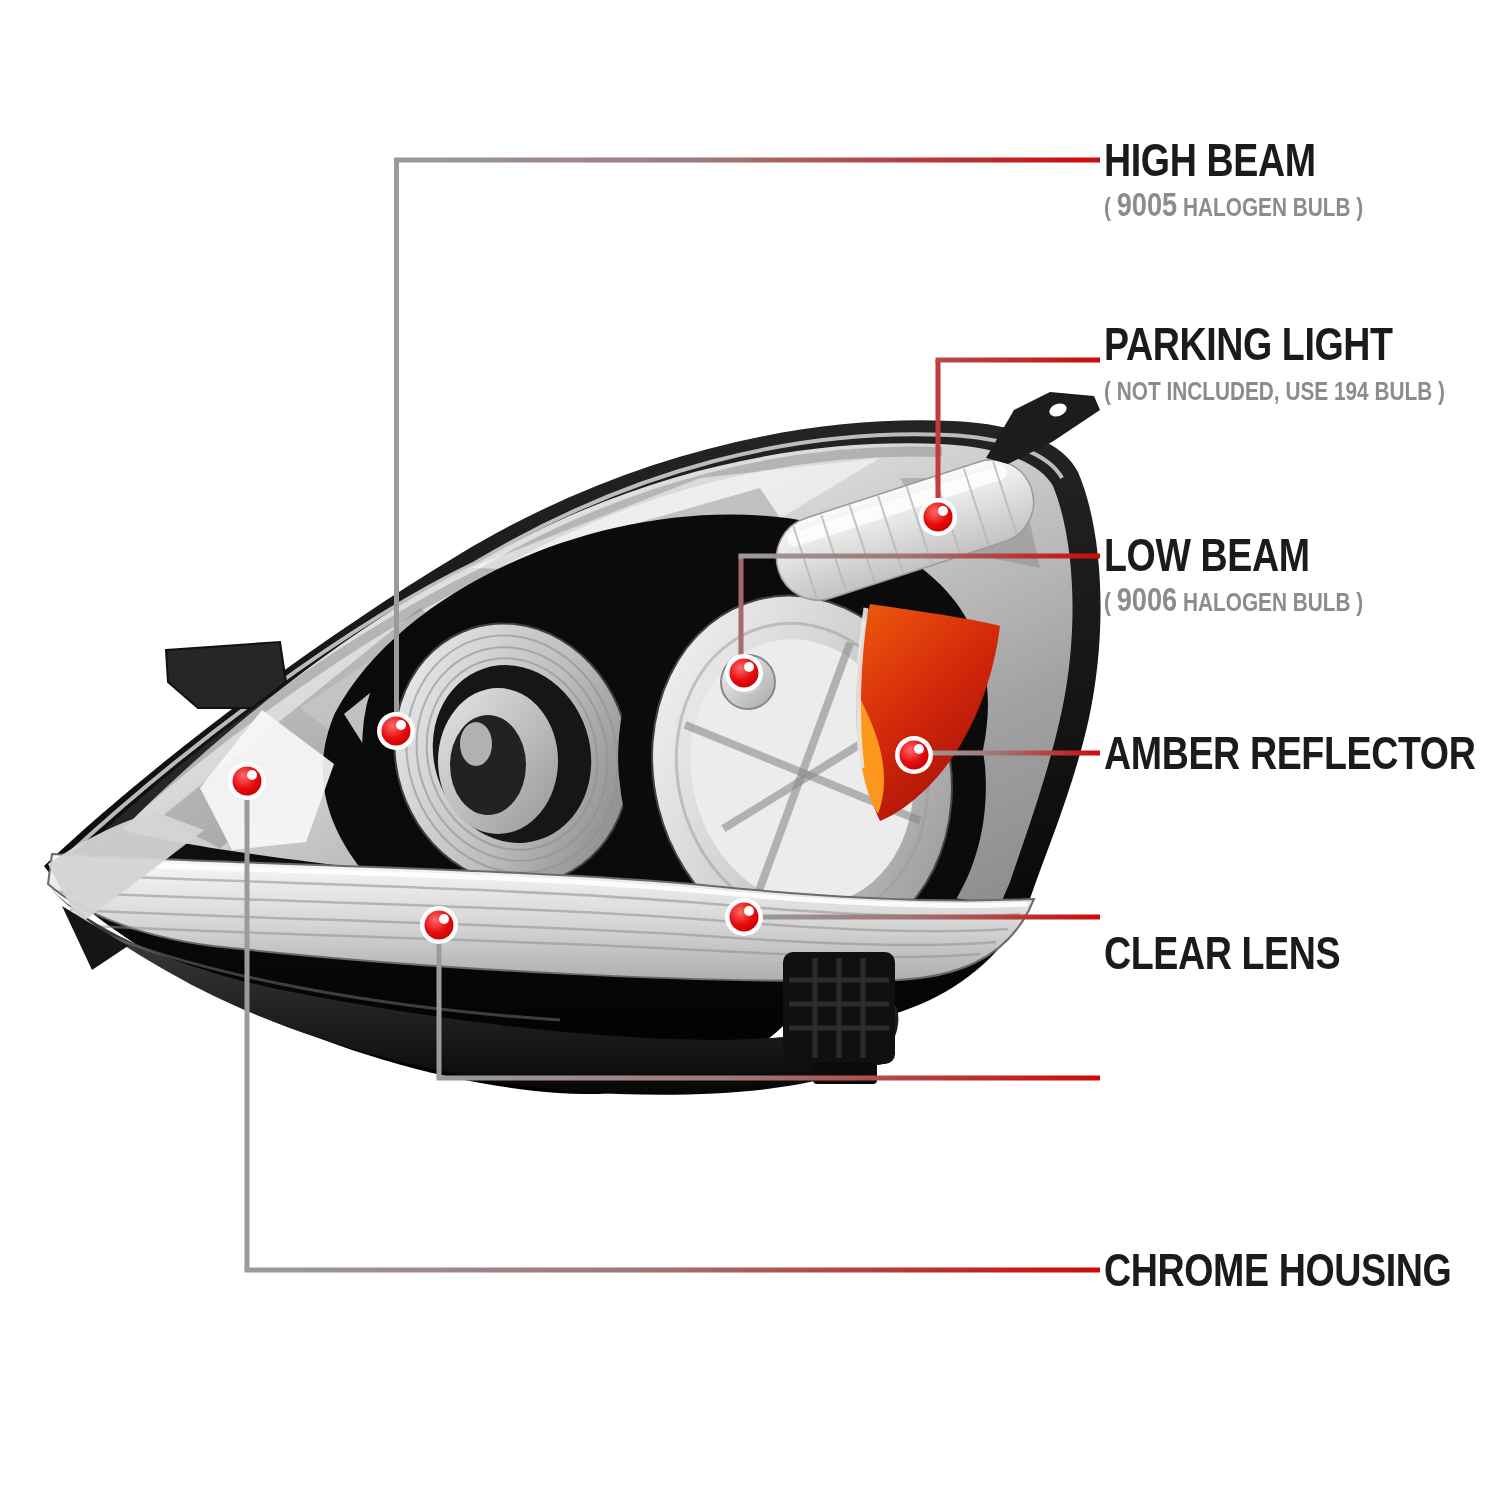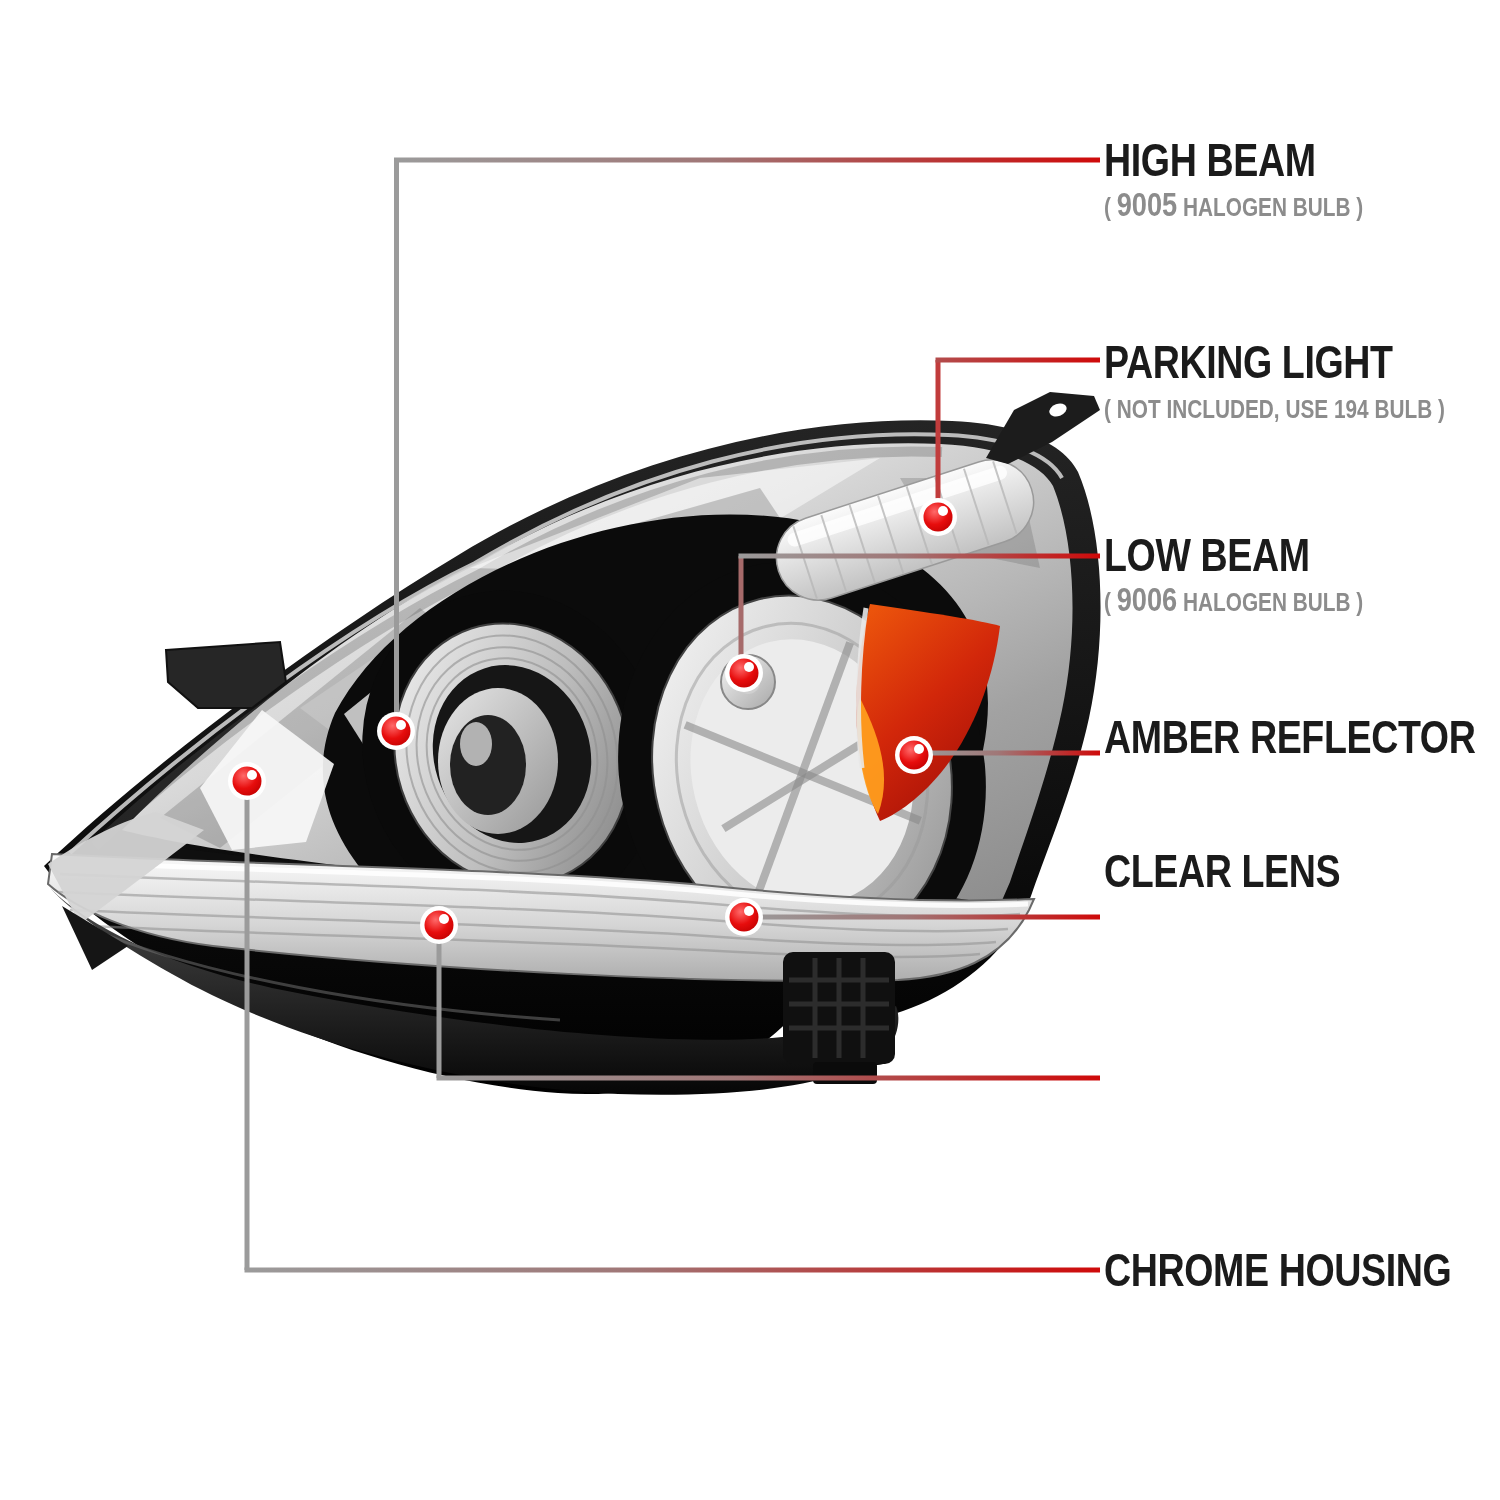--- a/index.html
+++ b/index.html
@@ -310,35 +310,35 @@
           <circle class="m-hi" cx="252" cy="767" r="5"></circle>
       </g>
     </g>
   </svg>
 
   <div class="callout" style="top:127px">
     <div class="c-title">HIGH BEAM</div>
     <div class="c-sub"><span class="s-pre">( </span><span class="s-big">9005</span><span class="s-post"> HALOGEN BULB )</span></div>
   </div>
 
-  <div class="callout" style="top:329px">
+  <div class="callout" style="top:311px">
     <div class="c-title">PARKING LIGHT</div>
     <div class="c-sub"><span class="s-pre">( NOT INCLUDED, USE 194 BULB )</span><span class="s-big"></span><span class="s-post"></span></div>
   </div>
 
   <div class="callout" style="top:522px">
     <div class="c-title">LOW BEAM</div>
     <div class="c-sub"><span class="s-pre">( </span><span class="s-big">9006</span><span class="s-post"> HALOGEN BULB )</span></div>
   </div>
 
-  <div class="callout" style="top:704px">
+  <div class="callout" style="top:720px">
     <div class="c-title">AMBER REFLECTOR</div>
   </div>
 
-  <div class="callout" style="top:838px">
+  <div class="callout" style="top:920px">
     <div class="c-title">CLEAR LENS</div>
   </div>
 
 
   <div class="callout" style="top:1237px">
     <div class="c-title">CHROME HOUSING</div>
   </div>
 
 </div>
 

